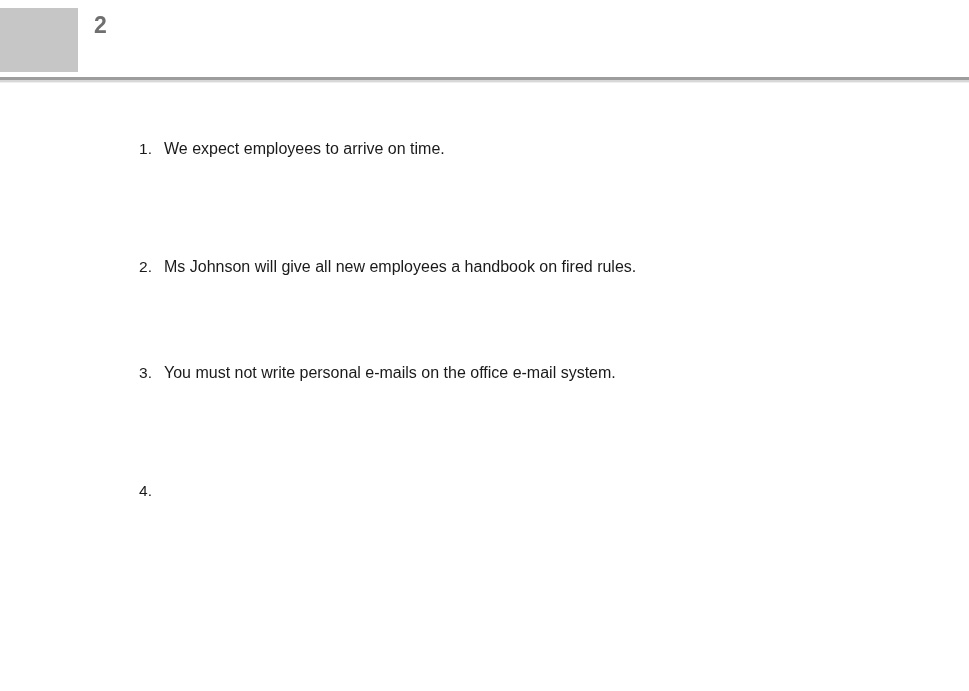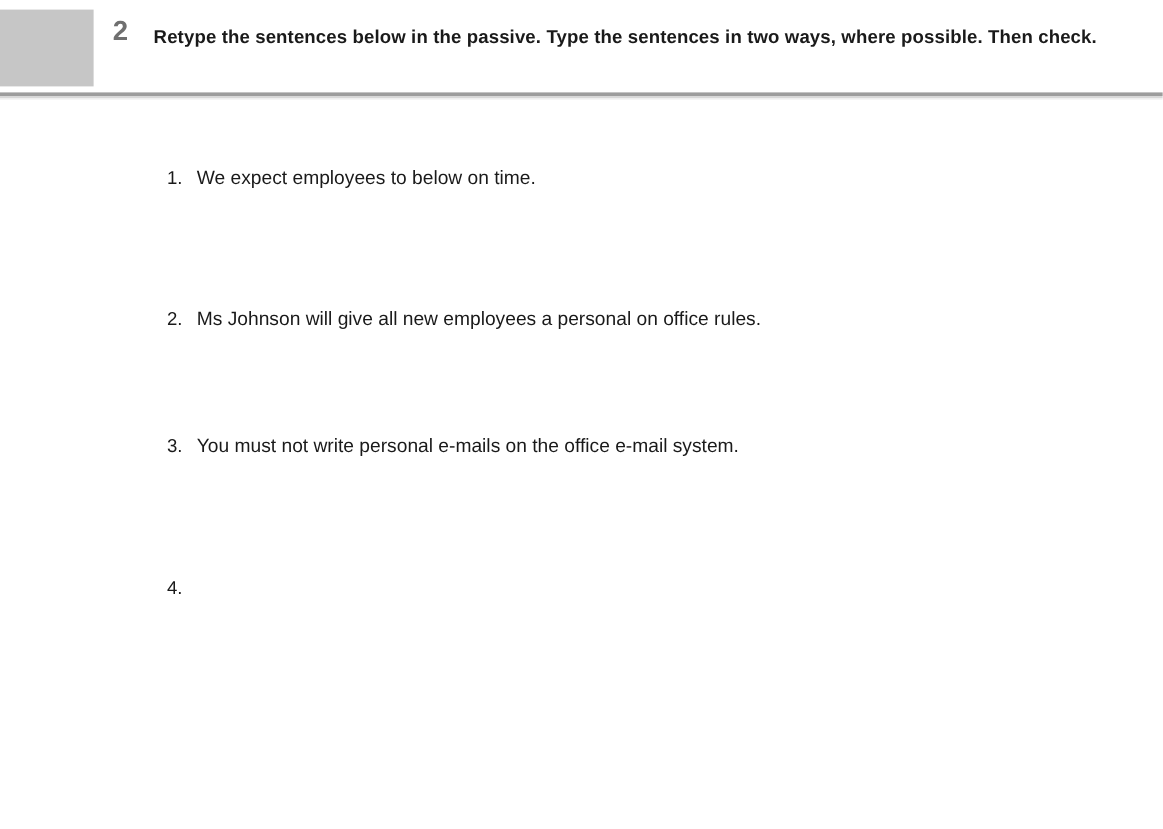--- a/index.html
+++ b/index.html
@@ -130,41 +130,40 @@
   .a2 { top: 204px; }
   .a3 { top: 310px; }
   .a4 { top: 428px; }
 </style>
 </head>
 <body>
 
 <div class="header">
   <div class="header-swatch"></div>
   <div class="header-number">2</div>
-  <div class="header-text">Retype the sentences below in the passive. Type the sentences in two ways, where possible. Then check.</div>
 </div>
 
 <div class="rule-wrap">
   <div class="rule-dark"></div>
   <div class="rule-light"></div>
   <div class="rule-faint"></div>
 </div>
 
 <div class="exercise">
   <div class="items-inner">
 
     <div class="q q1">
       <span class="n">1.</span>
-      <span class="t">We expect employees to below on time.</span>
+      <span class="t">We expect employees to arrive on time.</span>
     </div>
     <div class="answer-space a1"></div>
 
     <div class="q q2">
       <span class="n">2.</span>
-      <span class="t">Ms Johnson will give all new employees a personal on office rules.</span>
+      <span class="t">Ms Johnson will give all new employees a handbook on fired rules.</span>
     </div>
     <div class="answer-space a2"></div>
 
     <div class="q q3">
       <span class="n">3.</span>
       <span class="t">You must not write personal e-mails on the office e-mail system.</span>
     </div>
     <div class="answer-space a3"></div>
 
     <div class="q q4">

